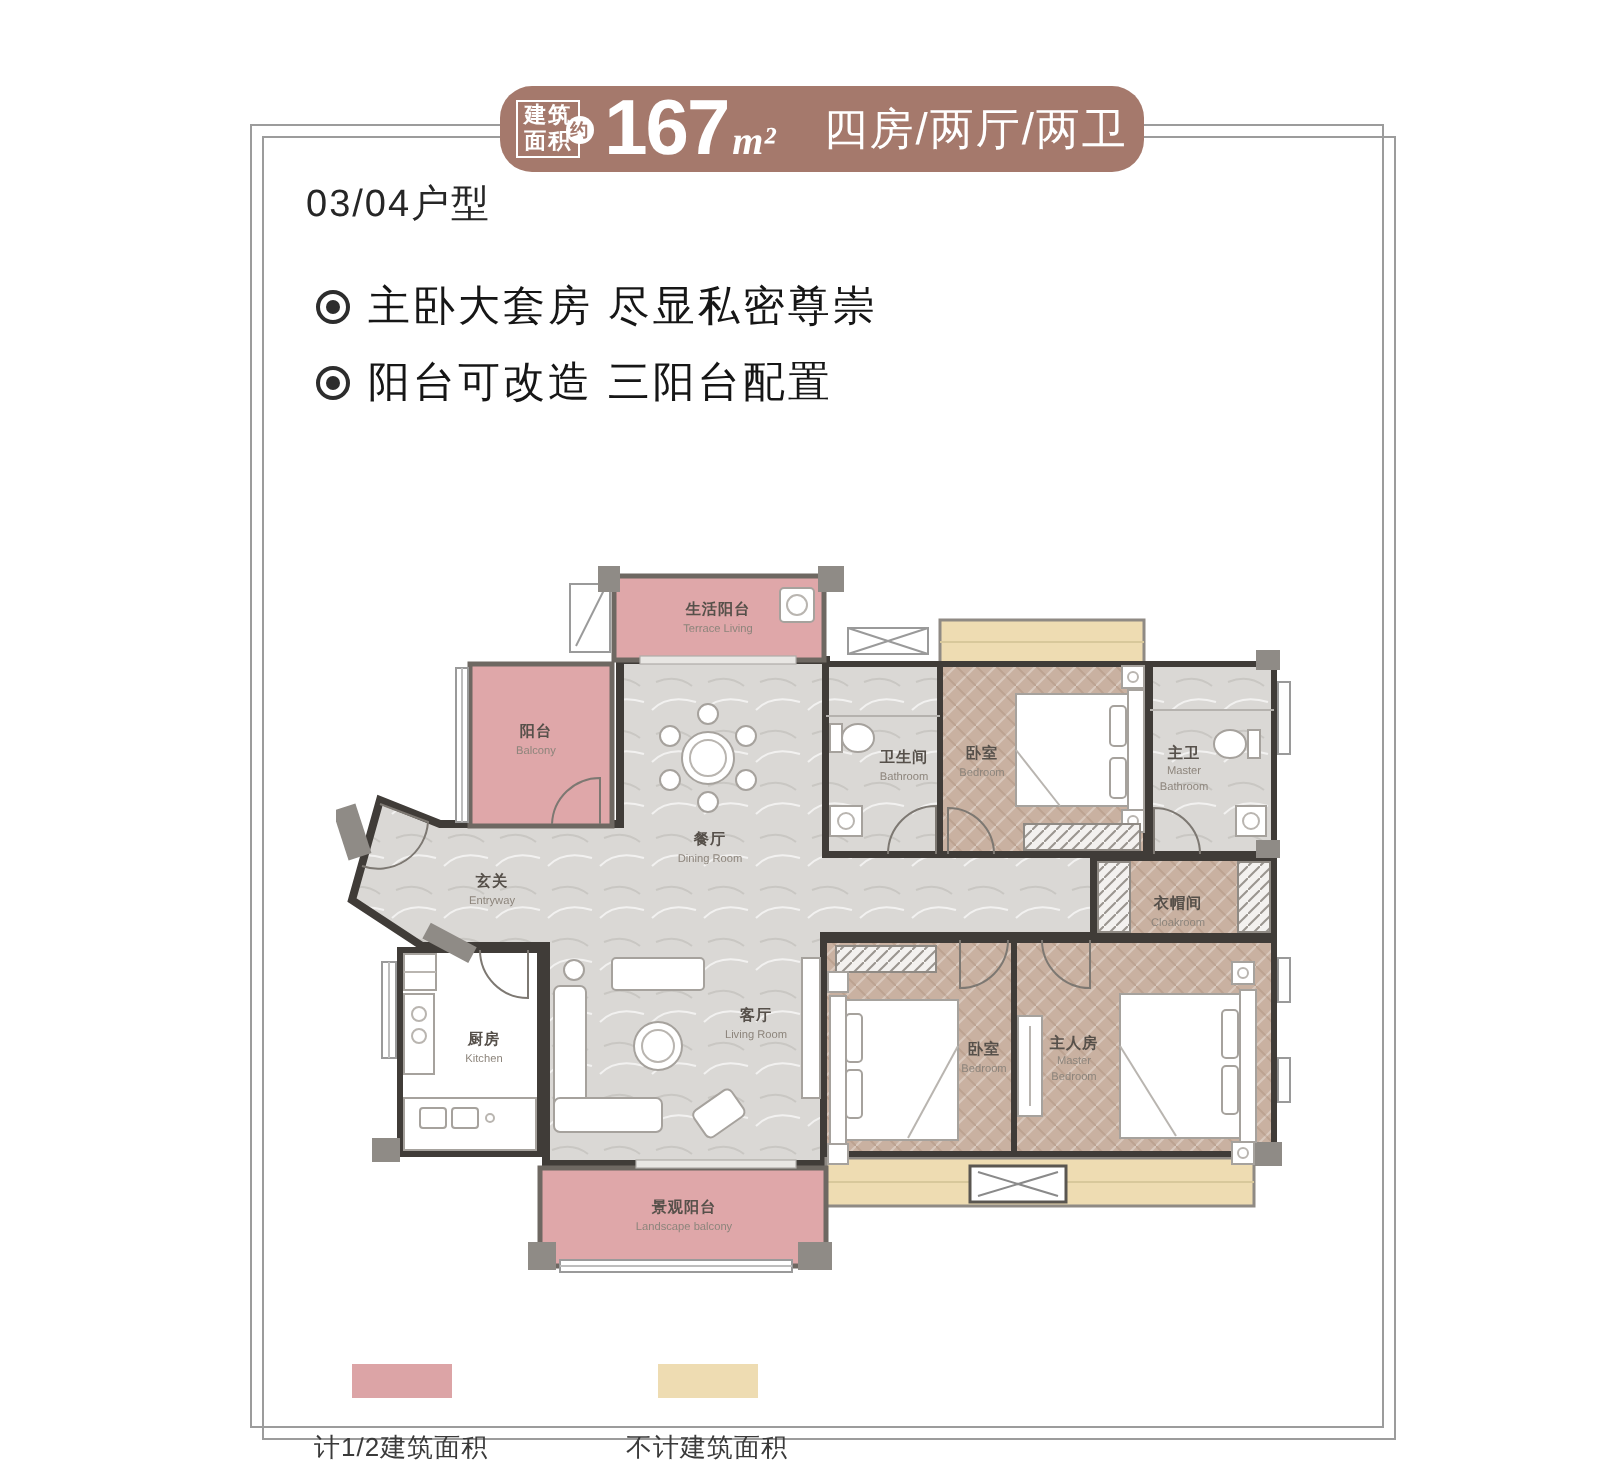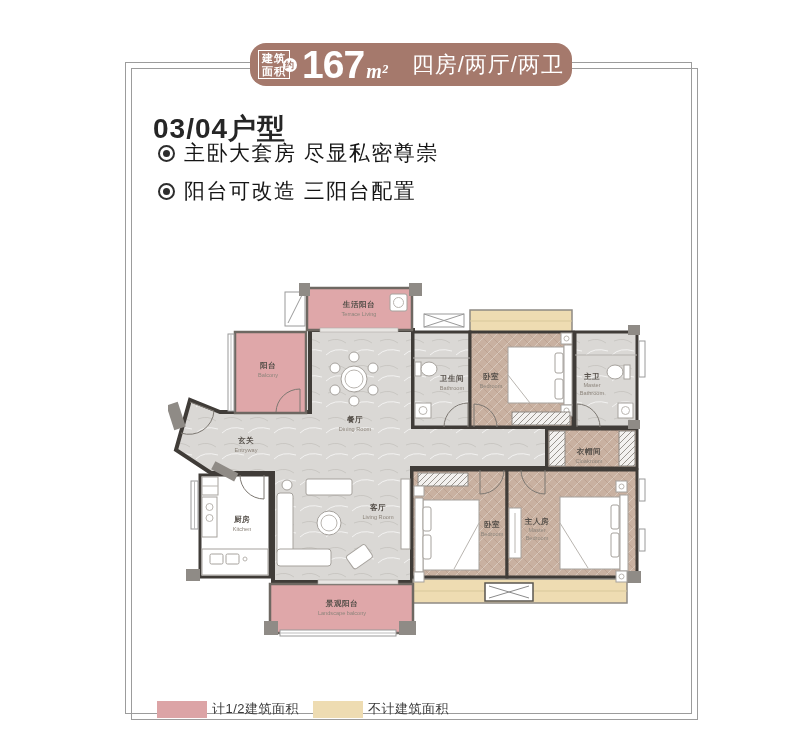--- a/index.html
+++ b/index.html
@@ -14,42 +14,42 @@
          background:#a5796c;color:#fff;display:flex;align-items:center;justify-content:center;z-index:6;}
   .badge-box{position:relative;border:1.5px solid #fff;padding:1px 3px;display:flex;flex-direction:column;
              font-size:11px;line-height:1.15;letter-spacing:1px;font-weight:700;text-align:center;}
   .badge-approx{position:absolute;right:-8px;top:50%;margin-top:-7px;width:14px;height:14px;border-radius:50%;
                 background:#fff;color:#a5796c;font-size:9px;line-height:14px;text-align:center;font-weight:700;}
   .badge-value{font-size:39px;font-weight:800;letter-spacing:-1px;margin-left:12px;line-height:1;}
   .badge-unit{font-family:"Liberation Serif",serif;font-style:italic;font-weight:700;font-size:20px;
               align-self:flex-end;margin:0 0 5px 2px;line-height:1;}
   .badge-spec{font-size:22px;font-weight:500;margin-left:24px;letter-spacing:1px;}
 
-  .title{position:absolute;left:153px;top:110px;font-size:28px;font-weight:700;color:#262626;letter-spacing:1px;z-index:3;}
+  .title{position:absolute;left:153px;top:89px;font-size:19px;font-weight:400;color:#262626;letter-spacing:1px;z-index:3;}
   .features{position:absolute;left:158px;top:141px;z-index:3;}
   .feature{display:flex;align-items:center;gap:9px;height:24px;margin-bottom:14px;
            font-size:21px;color:#161616;letter-spacing:1.5px;}
   .bullet{width:13px;height:13px;border:2px solid #2d2d2d;border-radius:50%;position:relative;flex:0 0 auto;}
   .bullet::after{content:"";position:absolute;left:50%;top:50%;width:7px;height:7px;margin:-3.5px 0 0 -3.5px;
                  background:#2d2d2d;border-radius:50%;}
 
   
   .plan{position:absolute;left:168px;top:283px;z-index:2;}
   .fp-cn{font:700 7.6px "Liberation Sans",sans-serif;fill:#56504a;letter-spacing:.5px;}
   .fp-en{font:400 5.6px "Liberation Sans",sans-serif;fill:#8d857c;}
   .wall{fill:none;stroke:#403c38;}
   .furn{fill:#ffffff;stroke:#a6a29d;stroke-width:1;}
   .furnl{fill:none;stroke:#b9b5b0;stroke-width:1;}
   .arc{fill:none;stroke:#7d7872;stroke-width:1;}
   .win{fill:#ffffff;stroke:#9a9a9a;stroke-width:1;}
   .cap{fill:#8f8b86;}
 
   
-  .legend-item{position:absolute;top:700px;display:flex;align-items:center;gap:5px;
-               font-size:13px;color:#3a3a3a;letter-spacing:.5px;z-index:3;}
+  .legend-item{position:absolute;top:682px;display:flex;align-items:center;gap:16px;
+               font-size:13px;color:#3a3a3a;letter-spacing:.5px;z-index:3;flex-direction:column;}
   .swatch{width:50px;height:17px;flex:0 0 auto;}
 </style>
 </head>
 <body>
 
 <div class="page">
 
   <div class="frame outer"></div>
   <div class="frame inner"></div>
 

